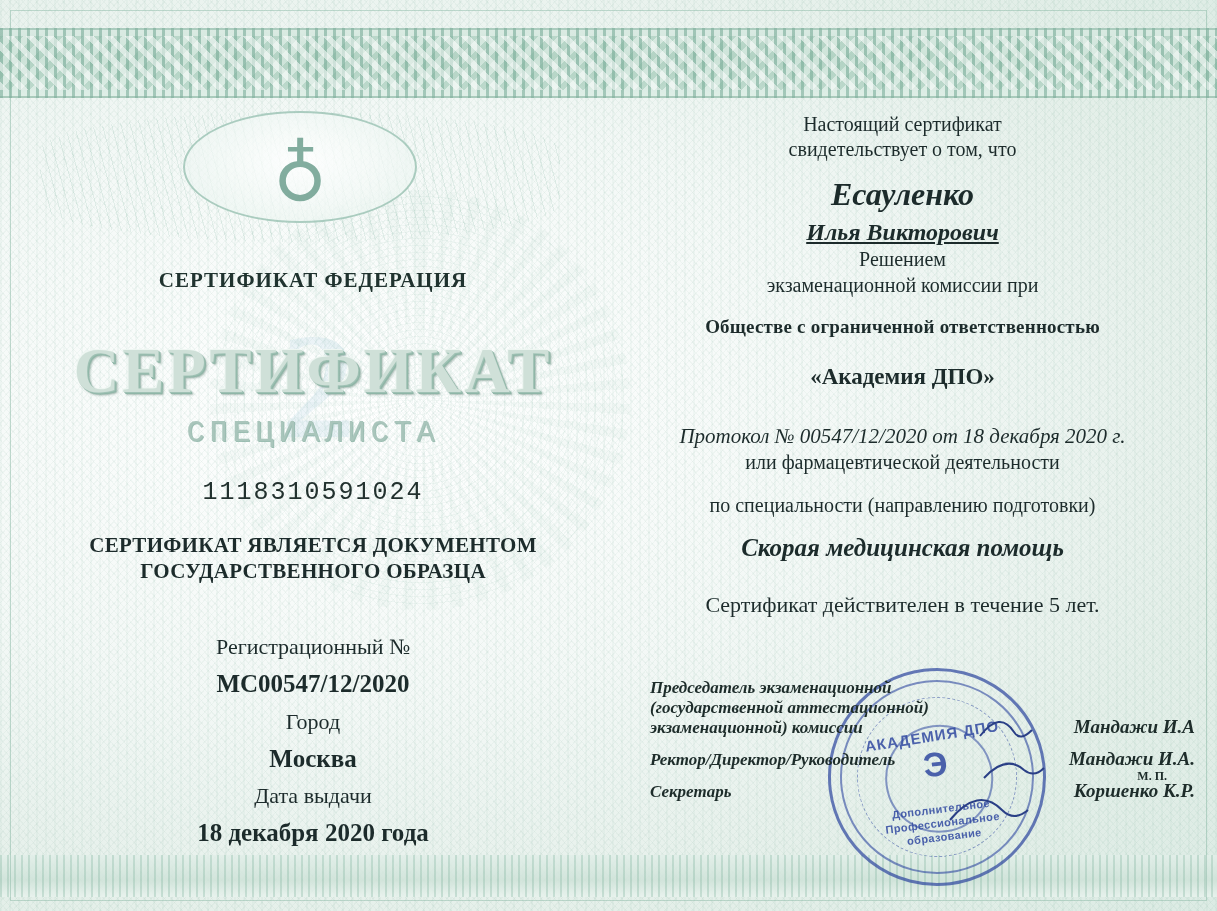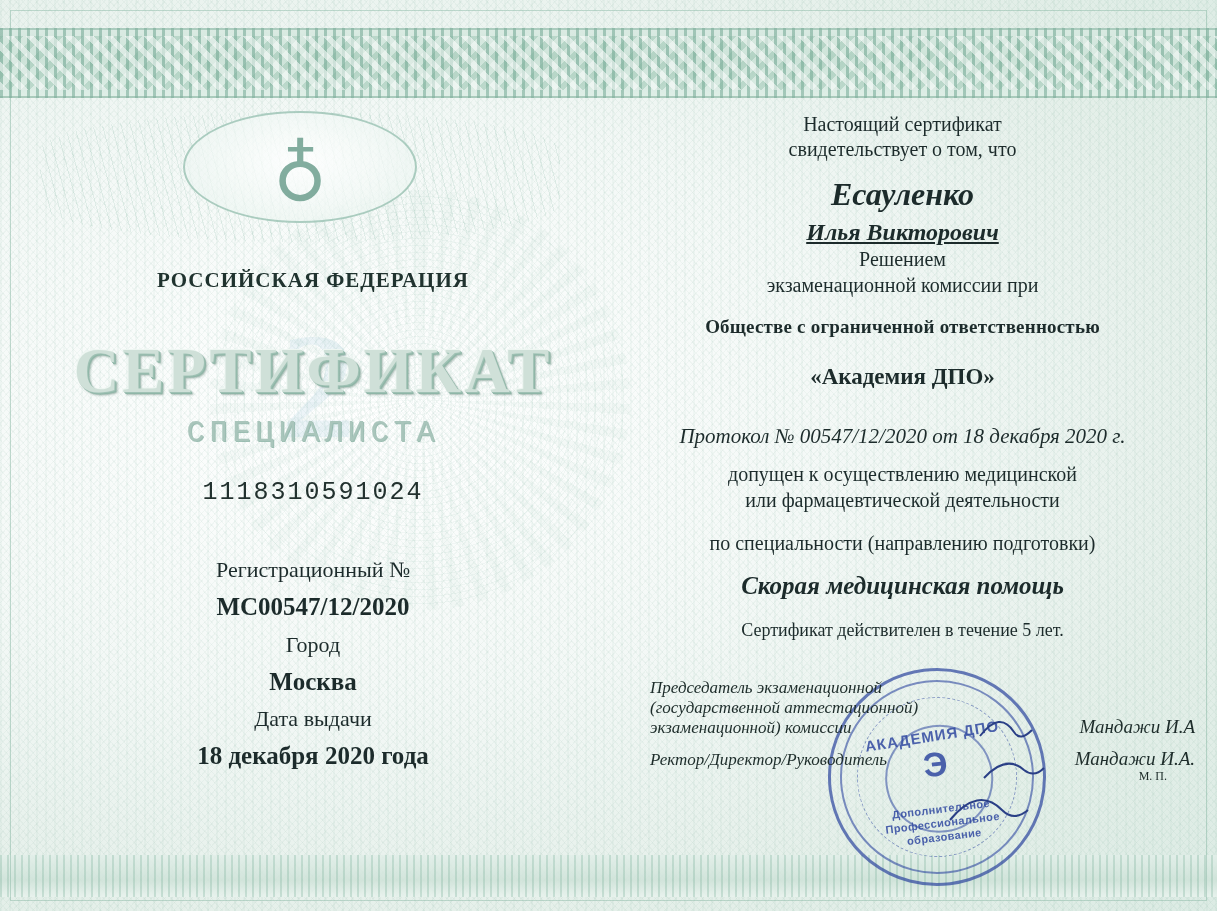--- a/index.html
+++ b/index.html
@@ -242,40 +242,41 @@
     font-size: 20px;
     line-height: 1.3;
   }
   .r-speciality {
     margin-top: 16px;
     font-size: 25px;
     font-style: italic;
     font-weight: bold;
   }
   .r-valid {
-    margin-top: 20px;
-    font-size: 18px;
+    margin-top: 30px;
+    font-size: 22px;
   }
 
   
   .sign-block {
     position: absolute;
     left: 650px;
     top: 678px;
     width: 545px;
     font-style: italic;
     font-size: 17px;
     color: #1d2c2a;
   }
   .sign-row {
     position: relative;
     display: flex;
     align-items: flex-end;
     justify-content: space-between;
     margin-bottom: 10px;
+    font-weight: bold;
   }
   .sign-role {
     line-height: 1.18;
     text-align: left;
     max-width: 330px;
   }
   .sign-person {
     font-size: 19px;
     white-space: nowrap;
   }
@@ -371,45 +372,48 @@
   <div class="watermark-text">2</div>
 
   <div class="emblem-wrap">
     <div class="emblem-ribbon"></div>
     <div class="emblem-oval">
       <div class="emblem-inner">♁</div>
     </div>
   </div>
 
   <div class="left-col">
-    <div class="country">РОССИЙСКАЯ ФЕДЕРАЦИЯ</div>
+    <div class="country">СЕРТИФИКАТ ФЕДЕРАЦИЯ</div>
     <div class="title-main">СЕРТИФИКАТ</div>
     <div class="title-sub">СПЕЦИАЛИСТА</div>
     <div class="serial">1118310591024</div>
+    <div class="gov-note">
+      <div>СЕРТИФИКАТ ЯВЛЯЕТСЯ ДОКУМЕНТОМ</div>
+      <div>ГОСУДАРСТВЕННОГО ОБРАЗЦА</div>
+    </div>
     <div class="reg-block">
       <div class="row">Регистрационный №</div>
       <div class="row strong">МС00547/12/2020</div>
       <div class="row">Город</div>
       <div class="row strong">Москва</div>
       <div class="row">Дата выдачи</div>
       <div class="row strong">18 декабря 2020 года</div>
     </div>
   </div>
 
   <div class="right-col">
     <div class="r-line">Настоящий сертификат</div>
     <div class="r-line">свидетельствует о том, что</div>
     <div class="r-name">Есауленко</div>
     <div class="r-patronymic">Илья Викторович</div>
     <div class="r-decision">Решением</div>
     <div class="r-decision" style="margin-top:0">экзаменационной комиссии при</div>
     <div class="r-org">Обществе с ограниченной ответственностью</div>
     <div class="r-org2">«Академия ДПО»</div>
     <div class="r-protocol">Протокол № 00547/12/2020 от 18 декабря 2020 г.</div>
-    <div class="r-admit">допущен к осуществлению медицинской</div>
     <div class="r-admit" style="margin-top:0">или фармацевтической деятельности</div>
     <div class="r-admit" style="margin-top:17px">по специальности (направлению подготовки)</div>
     <div class="r-speciality">Скорая медицинская помощь</div>
     <div class="r-valid">Сертификат действителен в течение 5 лет.</div>
   </div>
 
   <div class="stamp">
     <div class="stamp-inner-ring"></div>
     <div class="stamp-top-text">АКАДЕМИЯ ДПО</div>
     <div class="stamp-center">Э</div>
@@ -429,20 +433,24 @@
       </div>
       <div class="sign-person">Мандажи И.А</div>
     </div>
 
     <div class="sign-row">
       <div class="sign-role">Ректор/Директор/Руководитель</div>
       <div class="sign-person">Мандажи И.А.</div>
       <div class="mp-mark">М. П.</div>
     </div>
 
+    <div class="sign-row">
+      <div class="sign-role">Секретарь</div>
+      <div class="sign-person">Коршенко К.Р.</div>
+    </div>
 
     <svg width="545" height="160" style="position:absolute;left:0;top:0;pointer-events:none">
       <path class="sign-stroke" d="M330 58 q20 -26 34 -4 q6 10 18 -2"></path>
       <path class="sign-stroke" d="M334 100 q22 -24 40 -8 q10 8 20 -2"></path>
       <path class="sign-stroke" d="M300 142 q28 -34 52 -10 q12 12 26 0"></path>
     </svg>
   </div>
 
 </div>
 

